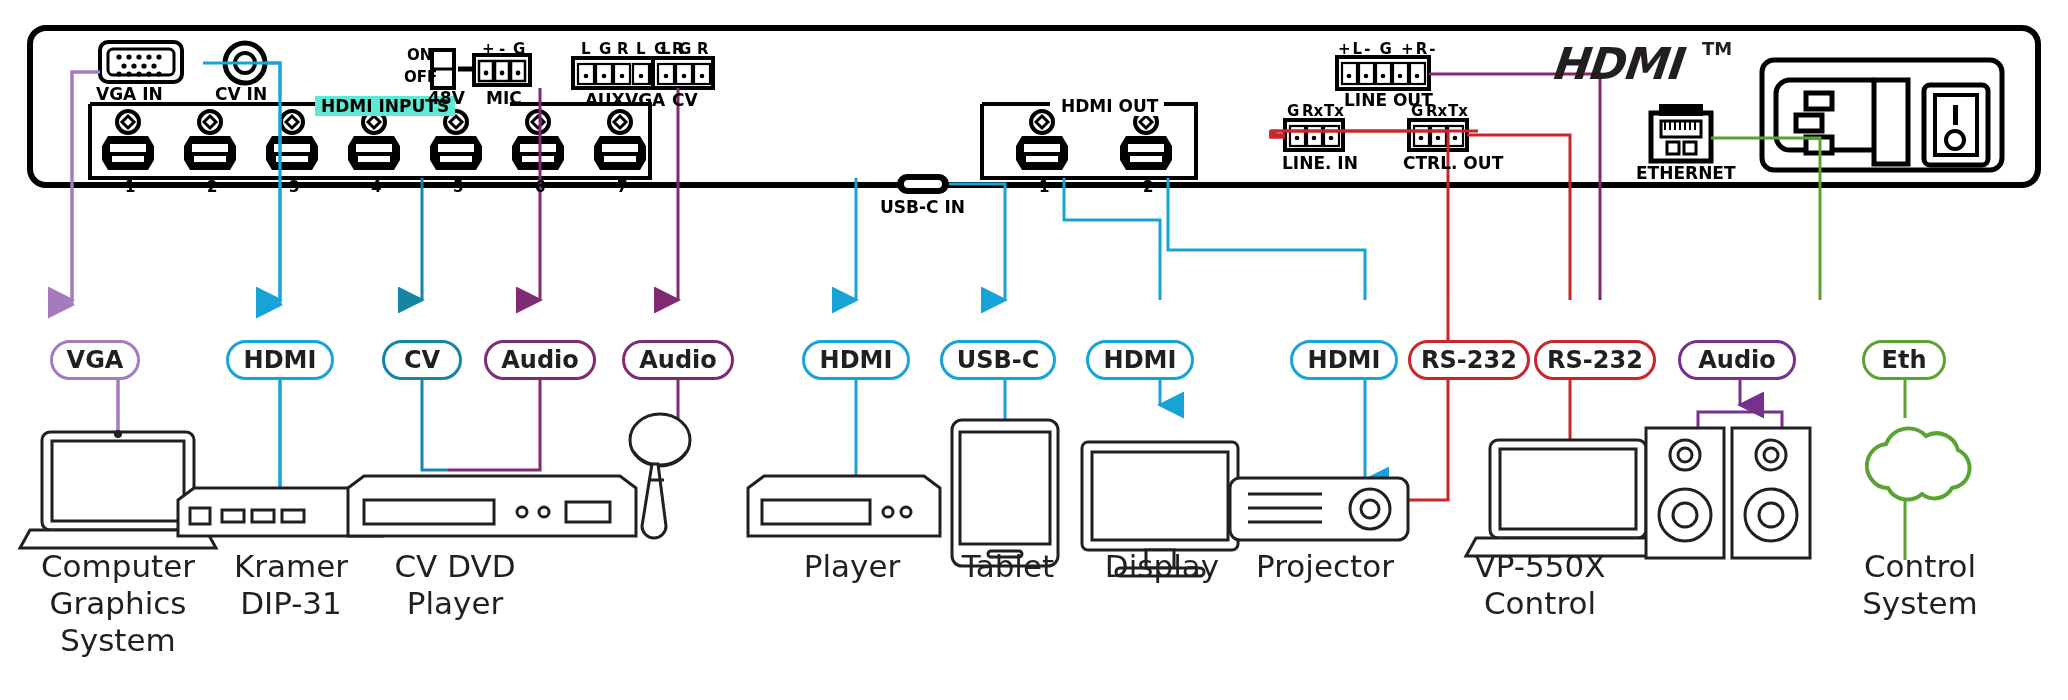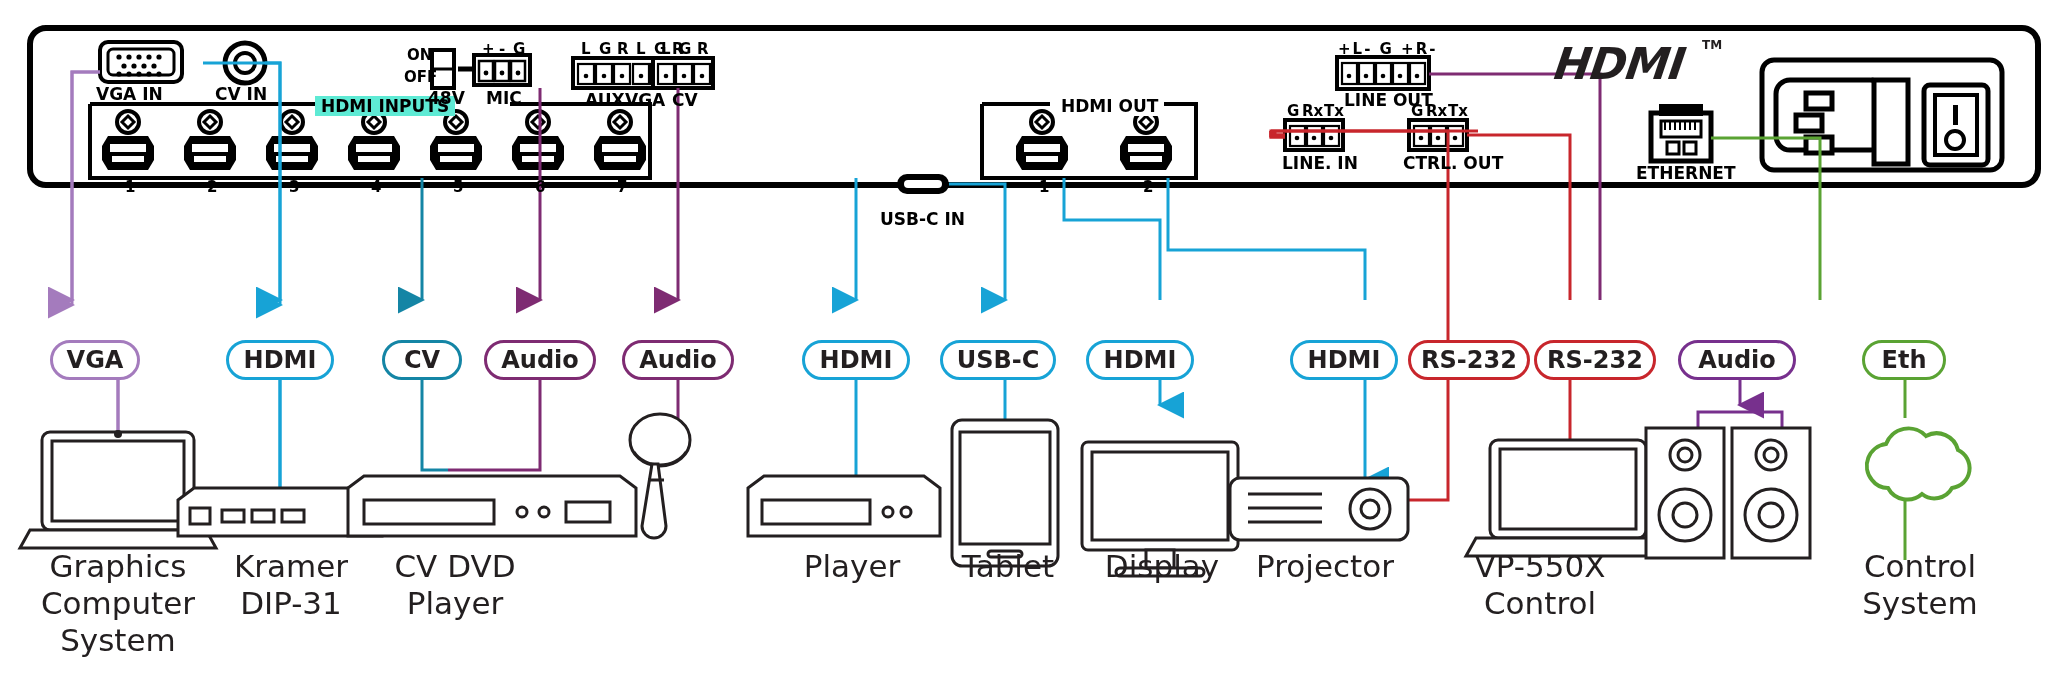--- a/index.html
+++ b/index.html
@@ -429,21 +429,21 @@
 
   <g stroke="#5aa333" stroke-width="4" fill="#fff">
     <path d="M1872 480 a22 22 0 0 1 14 -36 a24 24 0 0 1 40 -8 a22 22 0 0 1 32 14 a20 20 0 0 1 -6 38 a20 20 0 0 1 -30 6 a22 22 0 0 1 -34 -6 a20 20 0 0 1 -16 -8 z"></path>
   </g>
 </svg>
 
 <div class="blk" style="left:96px;top:84px;">VGA IN</div>
 <div class="blk" style="left:215px;top:84px;">CV IN</div>
 <div class="blk" style="left:315px;top:96px;background:#5eead4;padding:0 6px;">HDMI INPUTS</div>
 <div class="blk" style="left:1055px;top:96px;background:#fff;padding:0 6px;">HDMI OUT</div>
-<div class="blk" style="left:880px;top:197px;margin-top:12px;">USB-C IN</div>
+<div class="blk" style="left:880px;top:197px;">USB-C IN</div>
 <div class="blk" style="left:1636px;top:163px;">ETHERNET</div>
 <div class="blk" style="left:1344px;top:90px;">LINE OUT</div>
 <div class="blk" style="left:1282px;top:153px;">LINE. IN</div>
 <div class="blk" style="left:1403px;top:153px;">CTRL. OUT</div>
 <div class="blk" style="left:486px;top:88px;">MIC</div>
 <div class="blk" style="left:428px;top:88px;">48V</div>
 <div class="tinyl" style="left:407px;top:46px;">ON</div>
 <div class="tinyl" style="left:404px;top:68px;">OFF</div>
 
 <div class="tinyl" style="left:482px;top:40px;">+</div>
@@ -478,39 +478,39 @@
 <div class="tinyl" style="left:207px;top:178px;">2</div>
 <div class="tinyl" style="left:289px;top:178px;">3</div>
 <div class="tinyl" style="left:371px;top:178px;">4</div>
 <div class="tinyl" style="left:453px;top:178px;">5</div>
 <div class="tinyl" style="left:535px;top:178px;">6</div>
 <div class="tinyl" style="left:617px;top:178px;">7</div>
 <div class="tinyl" style="left:1039px;top:178px;">1</div>
 <div class="tinyl" style="left:1143px;top:178px;">2</div>
 
 <div class="lbl" style="left:1555px;top:38px;font-size:44px;font-weight:800;letter-spacing:-1px;font-style:italic;transform:skewX(-8deg);">HDMI</div>
-<div class="lbl" style="left:1702px;top:38px;font-size:12px;">TM</div>
+<div class="lbl" style="left:1702px;top:38px;font-size:18px;">TM</div>
 
 <div class="pill" style="left:50px;  top:340px; width:90px;  border-color:#a47bbd;">VGA</div>
 <div class="pill" style="left:226px; top:340px; width:108px; border-color:#17a3d6;">HDMI</div>
 <div class="pill" style="left:382px; top:340px; width:80px;  border-color:#1485a5;">CV</div>
 <div class="pill" style="left:484px; top:340px; width:112px; border-color:#7e2b72;">Audio</div>
 <div class="pill" style="left:622px; top:340px; width:112px; border-color:#7e2b72;">Audio</div>
 <div class="pill" style="left:802px; top:340px; width:108px; border-color:#17a3d6;">HDMI</div>
 <div class="pill" style="left:940px; top:340px; width:116px; border-color:#17a3d6;">USB-C</div>
 <div class="pill" style="left:1086px;top:340px; width:108px; border-color:#17a3d6;">HDMI</div>
 <div class="pill" style="left:1290px;top:340px; width:108px; border-color:#17a3d6;">HDMI</div>
 <div class="pill" style="left:1408px;top:340px; width:122px; border-color:#c8262c;">RS-232</div>
 <div class="pill" style="left:1534px;top:340px; width:122px; border-color:#c8262c;">RS-232</div>
 <div class="pill" style="left:1678px;top:340px; width:118px; border-color:#77308d;">Audio</div>
 <div class="pill" style="left:1862px;top:340px; width:84px;  border-color:#5aa333;">Eth</div>
 
 <div class="devname" style="left:10px;top:548px;width:216px;">
+  <div>Computer</div>
   <div>Graphics</div>
-  <div>Computer</div>
   <div>System</div>
 </div>
 <div class="devname" style="left:196px;top:548px;width:190px;">
   <div>Kramer</div>
   <div>DIP-31</div>
 </div>
 <div class="devname" style="left:350px;top:548px;width:210px;">
   <div>CV DVD</div>
   <div>Player</div>
 </div>

